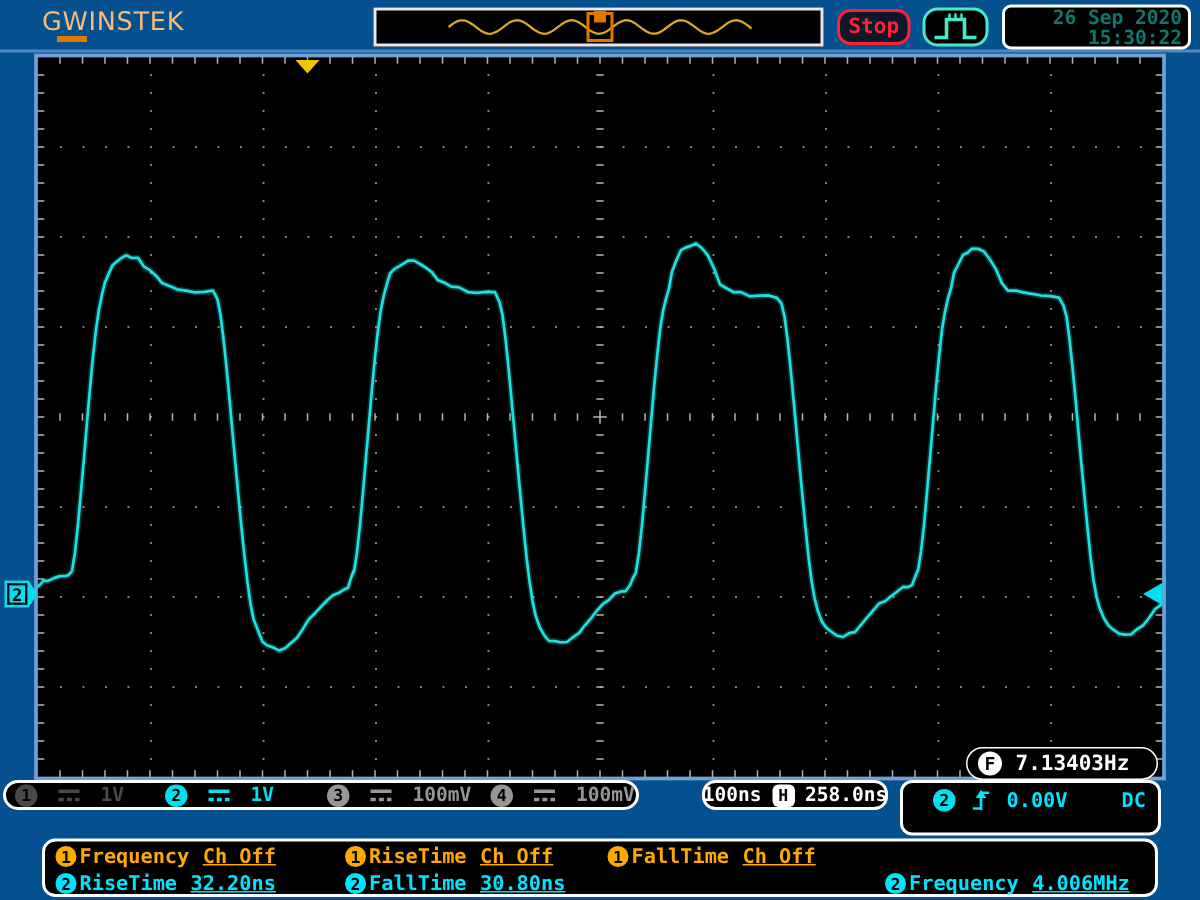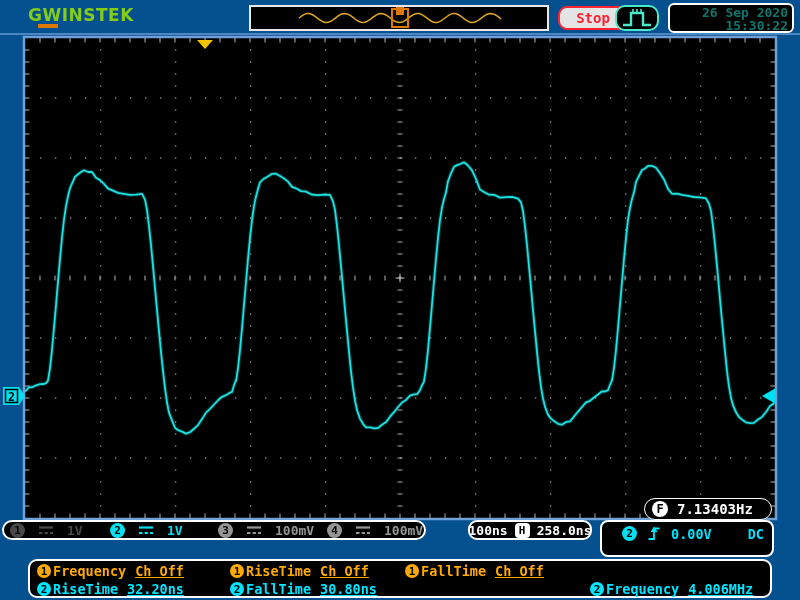--- a/index.html
+++ b/index.html
@@ -4,27 +4,27 @@
 <style>
   html,body{margin:0;padding:0;}
   body{
     width:800px;height:600px;position:relative;overflow:hidden;
     background:#05518f;
     font-family:"DejaVu Sans Mono","Liberation Mono",monospace;
     -webkit-font-smoothing:none;
   }
   .abs{position:absolute;}
   
-  #logo{left:28px;top:5px;color:#84cc16;font-family:"DejaVu Sans","Liberation Sans",sans-serif;
-        font-weight:700;font-size:17px;letter-spacing:.5px;}
+  #logo{left:28px;top:5px;color:#fdba74;font-family:"DejaVu Sans","Liberation Sans",sans-serif;
+        font-weight:400;font-size:17px;letter-spacing:.5px;}
   #logo-bar{left:38px;top:24px;width:20px;height:4px;background:#e07800;}
   #header-rule{left:0;top:33px;width:800px;height:2px;background:#4d86c0;}
   #preview-box{left:249px;top:5px;width:300px;height:26px;background:#000;
      border:2px solid #e8e8e8;box-sizing:border-box;}
-  #stop-badge{left:558px;top:6px;width:70px;height:24px;background:#e5e5e5;border:2px solid #ff2233;
+  #stop-badge{left:558px;top:6px;width:49px;height:24px;background:#0f172a;border:2px solid #ff2233;
      border-radius:9px;box-sizing:border-box;color:#ff2233;font-weight:bold;font-size:14px;
      display:flex;align-items:center;justify-content:center;text-align:center;}
   #run-btn{left:615px;top:5px;width:44px;height:26px;background:#000;border:2px solid #4ae8c8;
      border-radius:10px;box-sizing:border-box;display:flex;align-items:center;justify-content:center;}
   #datetime-box{left:668px;top:3px;width:126px;height:30px;background:#000;border:2px solid #fff;
      border-radius:6px;box-sizing:border-box;color:#0f766e;font-weight:bold;font-size:13px;
      line-height:13px;text-align:right;padding:1px 4px 0 0;}
   
   #freq-box{left:644px;top:498px;width:128px;height:22px;background:#000;border:1.5px solid #fff;
      border-radius:11px;box-sizing:border-box;display:flex;align-items:center;gap:9px;

